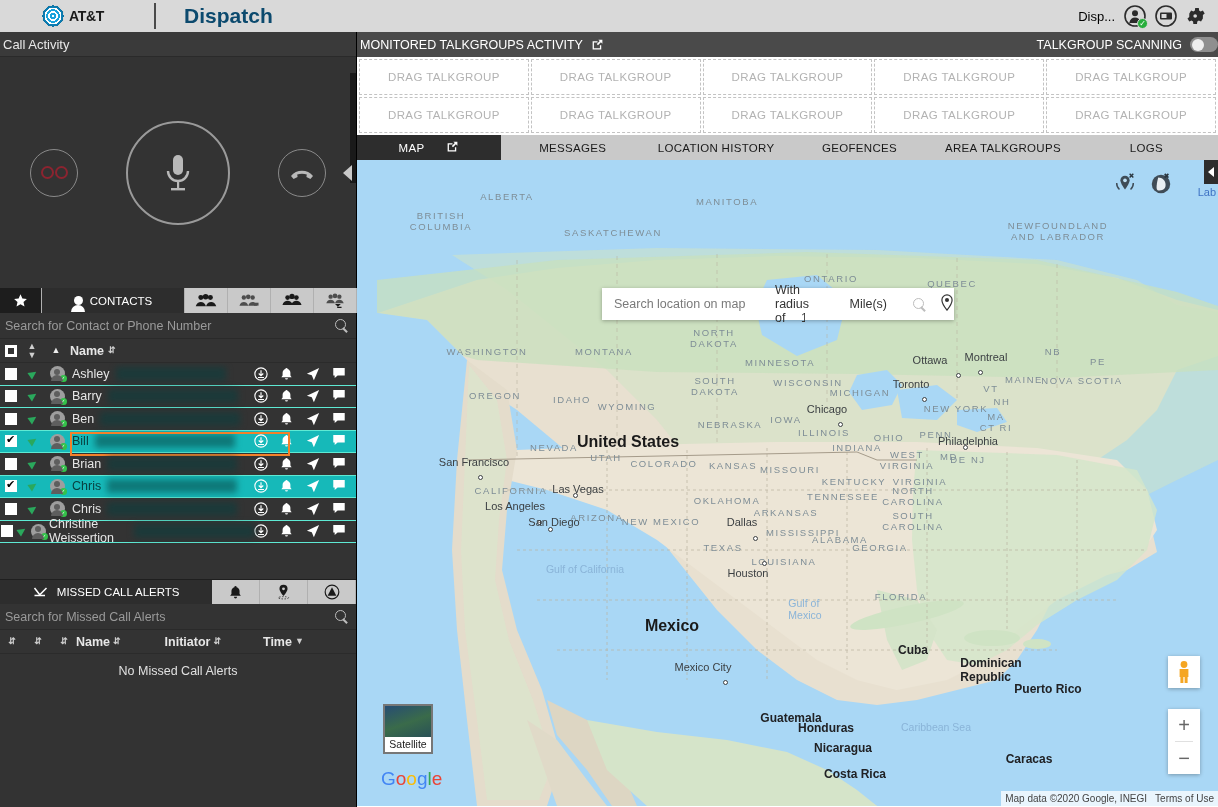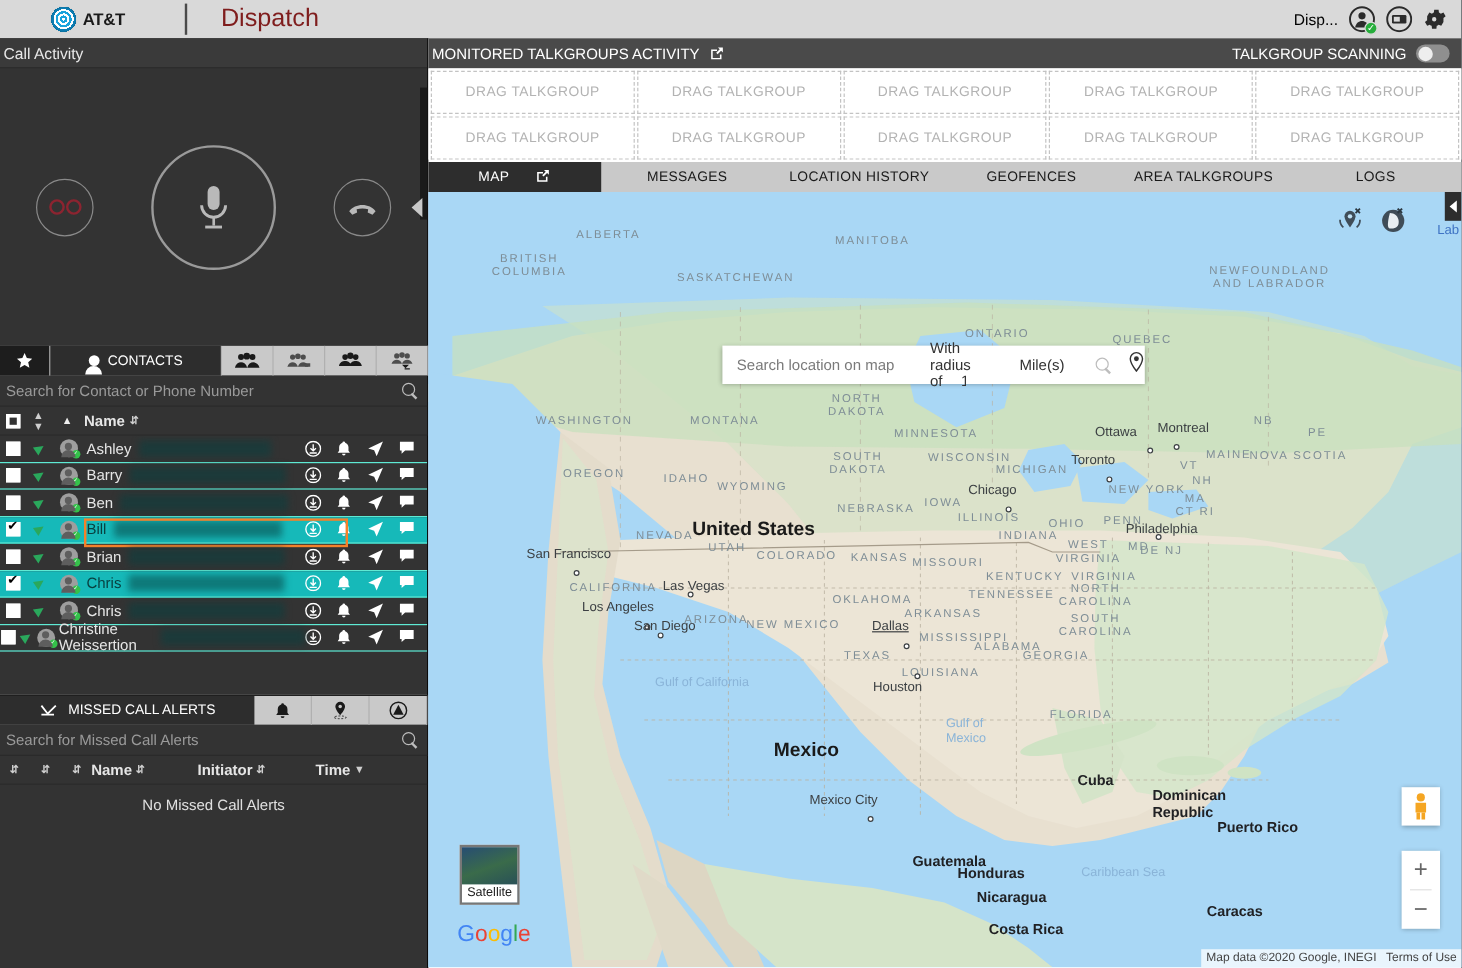--- a/index.html
+++ b/index.html
@@ -16,21 +16,21 @@
     background: #d9d9d9; display: flex; align-items: center;
   }
   .att-logo { display: flex; align-items: center; margin-left: 42px; gap: 5px; }
   .att-globe {
     width: 22px; height: 22px; border-radius: 50%;
     background: radial-gradient(circle at 50% 50%, #fff 0 8%, #1aa3dc 8% 20%, #fff 20% 31%, #1aa3dc 31% 43%, #fff 43% 54%, #0d7fb5 54% 68%, #fff 68% 78%, #0a6ca0 78% 100%);
     box-shadow: inset 0 0 2px rgba(0,0,0,.4);
   }
   .att-text { font-size: 14px; font-weight: bold; color: #1a1a1a; letter-spacing: -.3px; }
   .hdr-sep { width: 2px; height: 26px; background: #4a4a4a; margin-left: 50px; }
-  .hdr-title { font-size: 21px; color: #7f1d1d; margin-left: 28px; font-weight: normal; }
+  .hdr-title { font-size: 21px; color: #0c4a6e; margin-left: 28px; font-weight: bold; }
   .hdr-right { margin-left: auto; display: flex; align-items: center; gap: 9px; padding-right: 10px; }
   .hdr-user-name { font-size: 13px; color: #000000; }
   .icon-circle-btn { position: relative; width: 22px; height: 22px; cursor: pointer; }
   .badge-check {
     position: absolute; right: -2px; bottom: -2px; width: 11px; height: 11px;
     border-radius: 50%; background: #27ae3c; border: 1px solid #d9d9d9;
     display: flex; align-items: center; justify-content: center;
     font-size: 8px; color: #fff; line-height: 1;
   }
 
@@ -164,21 +164,21 @@
   .mc-head {
     height:24px; display:flex; align-items:center; gap:0; color:#e6e6e6;
     font-size:12.5px; font-weight:bold; border-bottom:1px solid #2b2b2b;
   }
   .mc-empty { text-align:center; color:#e0e0e0; font-size:12.5px; padding-top:10px; }
 
   
   .main { position:absolute; left:357px; top:32px; width:861px; height:775px; background:#fff; }
   .mta-bar {
     height:25px; background:#4a4a4a; color:#fff; display:flex; align-items:center;
-    font-size:12.5px; padding:0 10px 0 3px;
+    font-size:12.5px; padding:0 0 0 3px;
   }
   .ext-icon { width:13px; height:13px; position:relative; margin-left:8px; cursor:pointer; }
   .toggle {
     width:28px; height:15px; border-radius:8px; background:#8f8f8f; position:relative;
     margin-left:8px; cursor:pointer;
   }
   .toggle:after {
     content:''; position:absolute; left:1.5px; top:1.5px; width:12px; height:12px;
     border-radius:50%; background:#eee;
   }
@@ -1088,21 +1088,21 @@
           </div>
           <div class="dot" style="left: 216px; top: 333px;"></div>
           <div class="mlabel ct" style="left: 158px; top: 346px; transform: translate(-50%, -50%);">
             <div>Los Angeles</div>
           </div>
           <div class="dot" style="left: 180px; top: 360px;"></div>
           <div class="mlabel ct" style="left: 197px; top: 362px; transform: translate(-50%, -50%);">
             <div>San Diego</div>
           </div>
           <div class="dot" style="left: 191px; top: 367px;"></div>
-          <div class="mlabel ct" style="left: 385px; top: 362px; transform: translate(-50%, -50%); text-decoration: underline;">
+          <div class="mlabel ct" style="left: 385px; top: 362px; transform: translate(-50%, -50%);">
             <div>Dallas</div>
           </div>
           <div class="dot" style="left: 396px; top: 376px;"></div>
           <div class="mlabel ct" style="left: 391px; top: 413px; transform: translate(-50%, -50%);">
             <div>Houston</div>
           </div>
           <div class="dot" style="left: 405px; top: 401px;"></div>
           <div class="mlabel ct" style="left: 470px; top: 249px; transform: translate(-50%, -50%);">
             <div>Chicago</div>
           </div>

